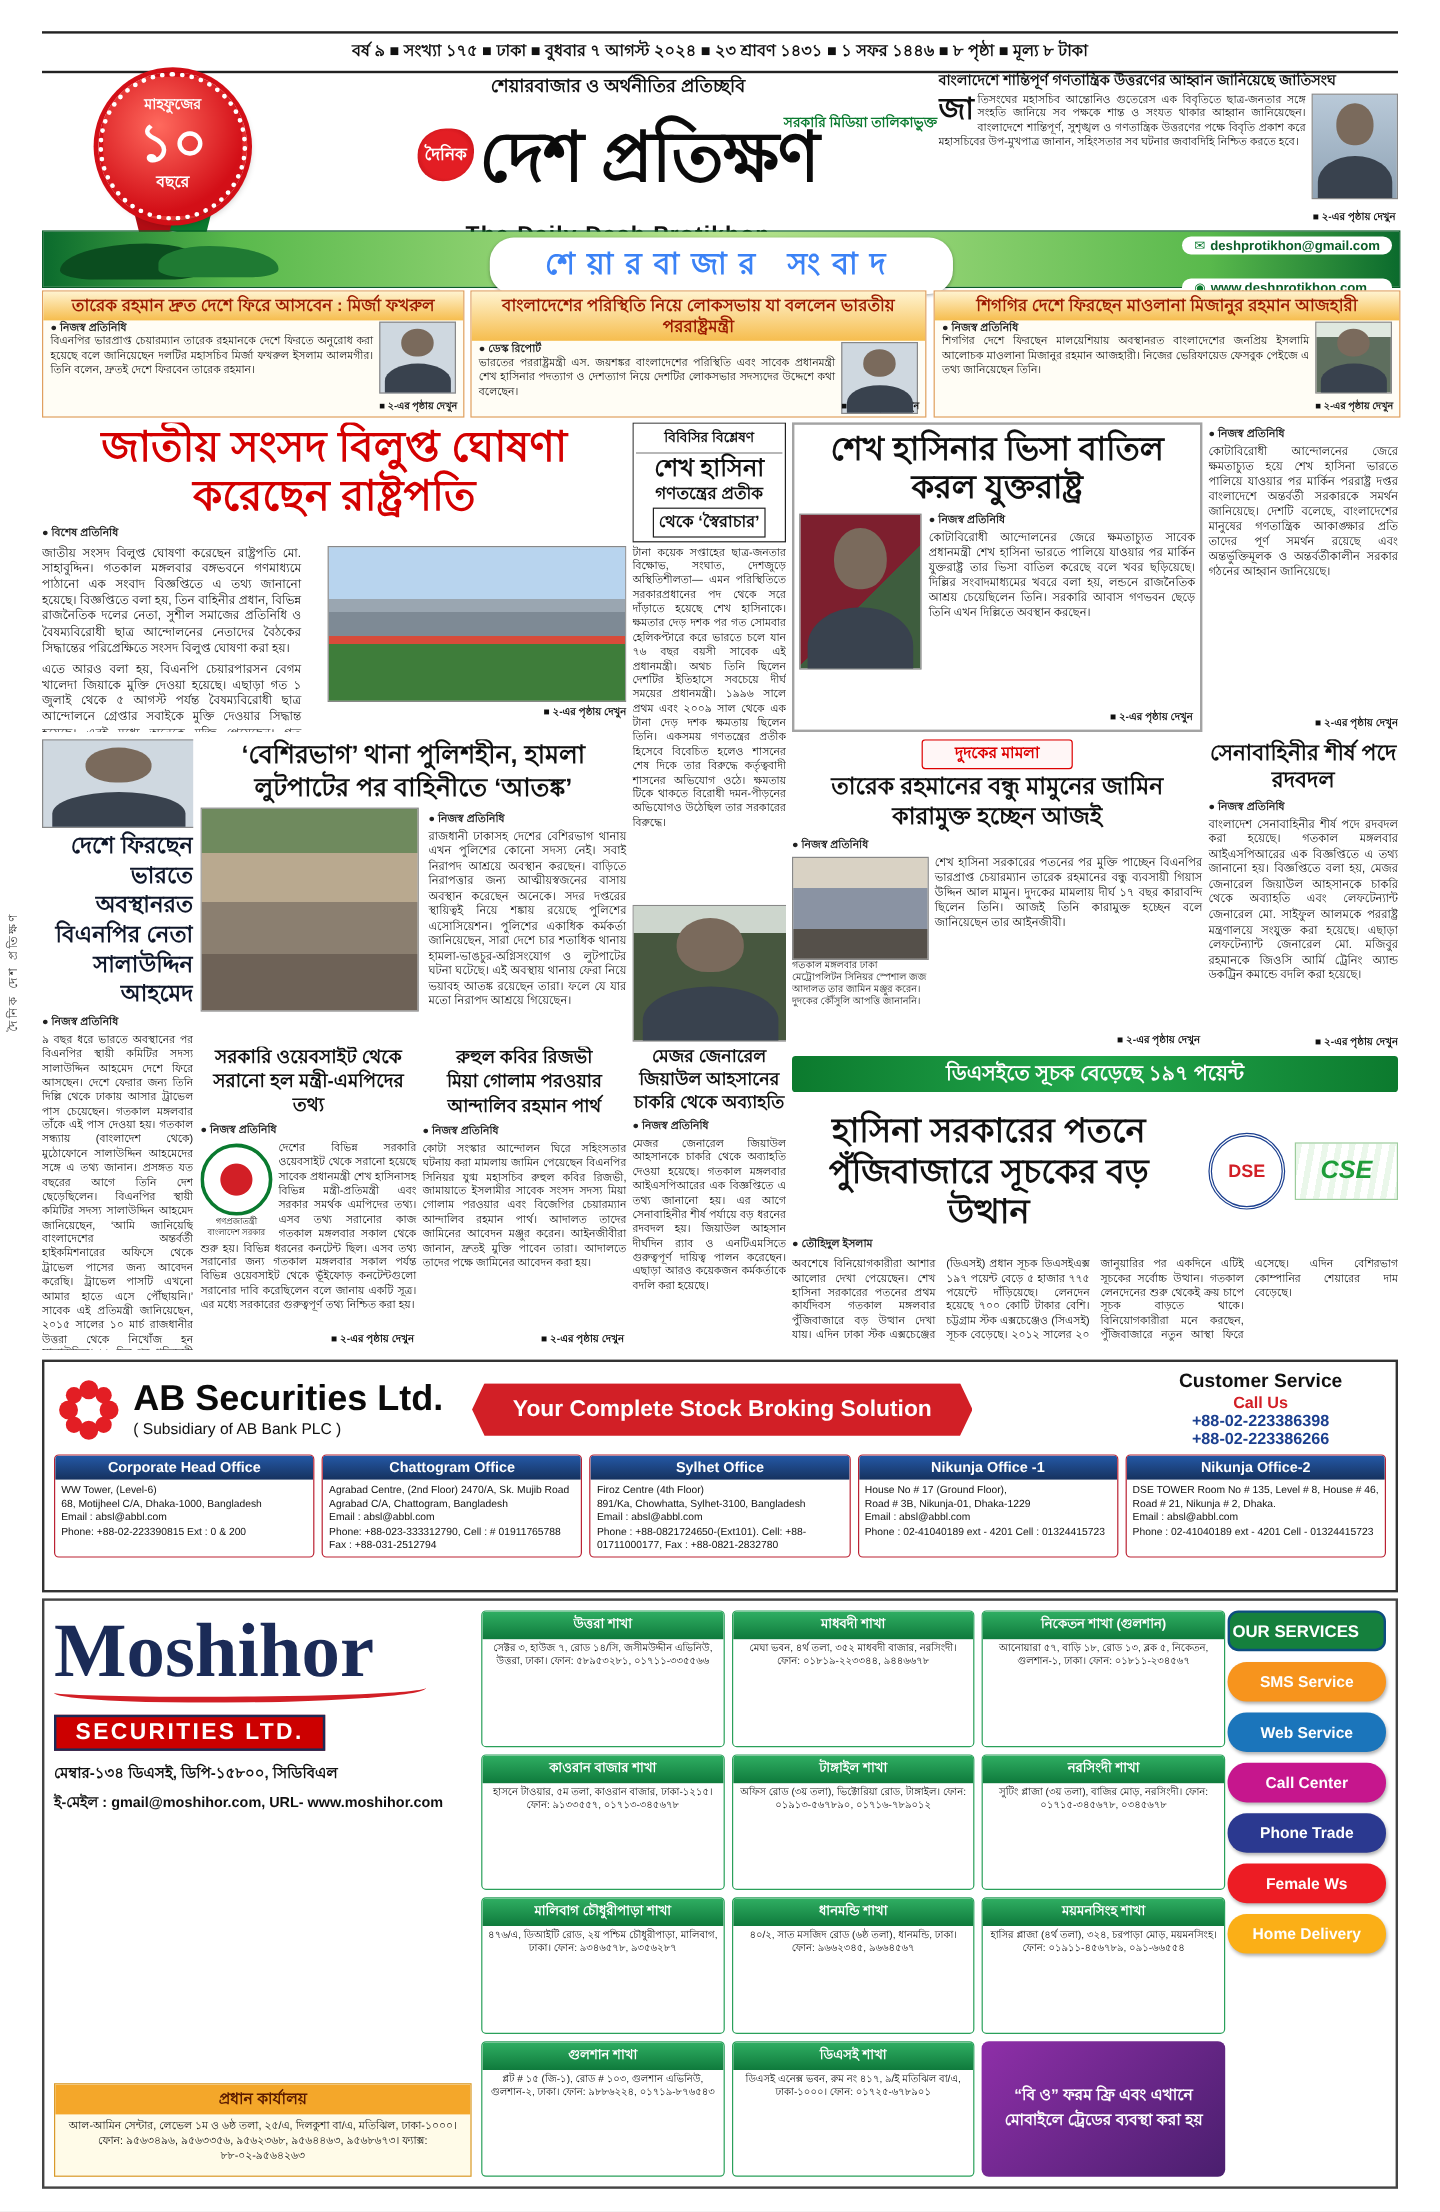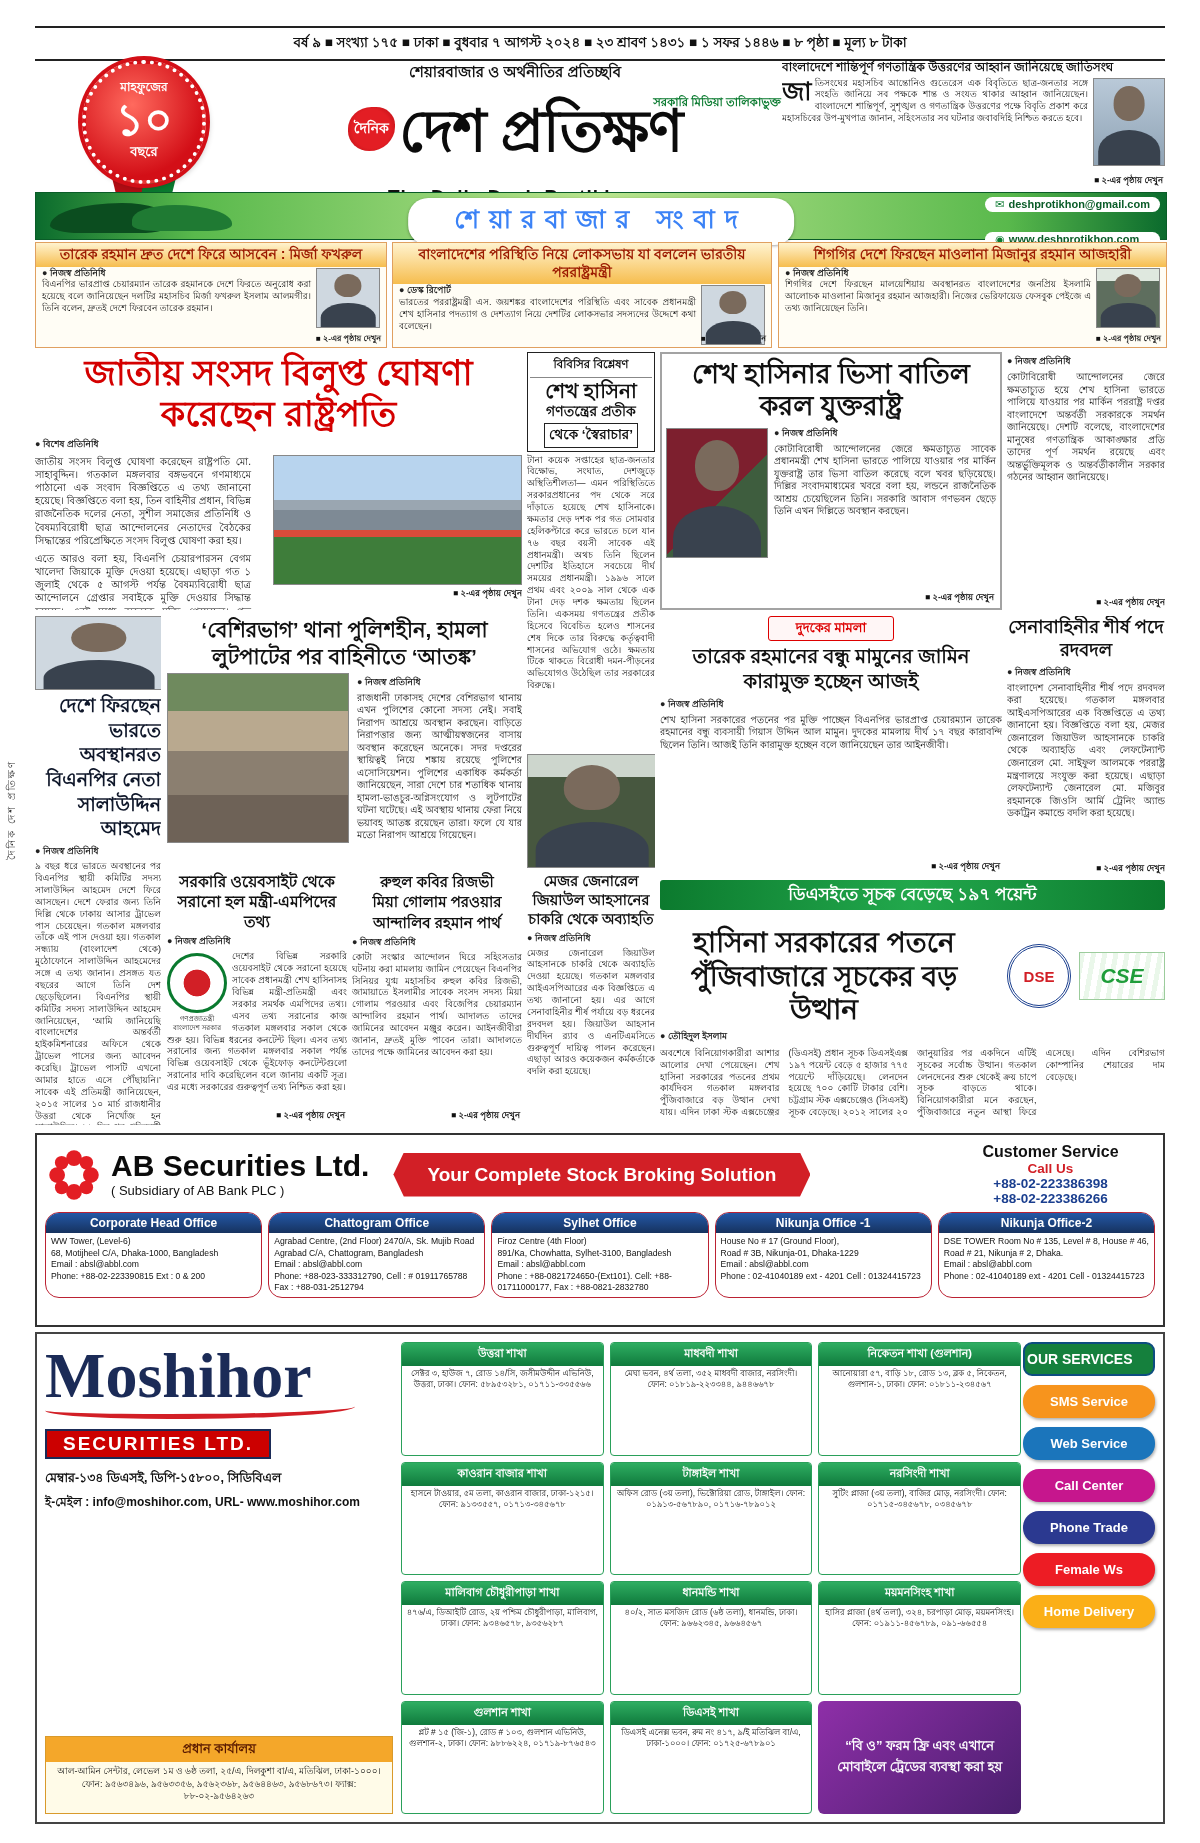--- a/index.html
+++ b/index.html
@@ -179,21 +179,21 @@
   .ab-logo{width:54px;height:54px;flex-shrink:0;}
   .ab-name{font-size:30px;font-weight:900;color:#0b0b0b;line-height:1;}
   .ab-sub{font-size:13px;margin-top:2px;}
   .ab-ribbon{margin-left:14px;background:#d21f26;color:#fff;font-size:19px;font-weight:bold;
         padding:11px 34px;clip-path:polygon(2.5% 0,97.5% 0,100% 50%,97.5% 100%,2.5% 100%,0 50%);}
   .ab-cs{margin-left:auto;text-align:center;width:205px;}
   .cs-t{font-size:16px;font-weight:900;}
   .cs-c{font-size:13.5px;font-weight:bold;color:#d21f26;}
   .cs-p{font-size:13.5px;font-weight:bold;color:#1b3f8f;}
   .ab-offices{display:flex;gap:6px;padding:2px 8px 8px;}
-  .office{flex:1;border:1px solid #b23;border-radius:14px;overflow:hidden;background:#fff;}
+  .office{flex:1;border:1px solid #b23;border-radius:4px;overflow:hidden;background:#fff;}
   .office-h{background:linear-gradient(180deg,#2458a6,#16325f);color:#fff;font-size:12px;font-weight:bold;
         text-align:center;padding:3px 2px;}
   .office-b{font-size:8.6px;padding:3px 5px;line-height:1.35;}
 
   
   .mo-ad{left:35px;top:1332px;width:1130px;height:492px;border:2px solid #444;box-sizing:border-box;background:#fff;}
   .mo-left{position:absolute;left:8px;top:10px;width:348px;}
   .mo-name{font-family:"Liberation Serif","DejaVu Serif",serif;font-size:64px;font-weight:bold;color:#1b2b57;line-height:1;}
   .mo-swoosh{width:310px;height:16px;border-bottom:5px solid #d21f26;border-radius:0 0 60% 40%;margin-top:-10px;}
   .mo-sec{display:inline-block;background:#c00;color:#fff;font-weight:bold;font-size:19px;letter-spacing:2px;
@@ -338,20 +338,24 @@
     <div class="byline">● নিজস্ব প্রতিনিধি</div>
     <div class="jtext">কোটাবিরোধী আন্দোলনের জেরে ক্ষমতাচ্যুত হয়ে শেখ হাসিনা ভারতে পালিয়ে যাওয়ার পর মার্কিন পররাষ্ট্র দপ্তর বাংলাদেশে অন্তর্বর্তী সরকারকে সমর্থন জানিয়েছে। দেশটি বলেছে, বাংলাদেশের মানুষের গণতান্ত্রিক আকাঙ্ক্ষার প্রতি তাদের পূর্ণ সমর্থন রয়েছে এবং অন্তর্ভুক্তিমূলক ও অন্তর্বর্তীকালীন সরকার গঠনের আহ্বান জানিয়েছে।</div>
     <div class="more vr-more">■ ২-এর পৃষ্ঠায় দেখুন</div>
   </div>
 
   <div class="story-dudok abs">
     <div class="kicker-box">দুদকের মামলা</div>
     <h2 class="dudok-headline">তারেক রহমানের বন্ধু মামুনের জামিন কারামুক্ত হচ্ছেন আজই</h2>
     <div class="byline">● নিজস্ব প্রতিনিধি</div>
     <div class="dudok-flex">
+      <div class="dudok-left">
+        <div class="photo ph-scene-court dudok-photo"></div>
+        <div class="caption">গতকাল মঙ্গলবার ঢাকা মেট্রোপলিটন সিনিয়র স্পেশাল জজ আদালত তার জামিন মঞ্জুর করেন। দুদকের কৌঁসুলি আপত্তি জানাননি।</div>
+      </div>
       <div class="jtext">শেখ হাসিনা সরকারের পতনের পর মুক্তি পাচ্ছেন বিএনপির ভারপ্রাপ্ত চেয়ারম্যান তারেক রহমানের বন্ধু ব্যবসায়ী গিয়াস উদ্দিন আল মামুন। দুদকের মামলায় দীর্ঘ ১৭ বছর কারাবন্দি ছিলেন তিনি। আজই তিনি কারামুক্ত হচ্ছেন বলে জানিয়েছেন তার আইনজীবী।</div>
     </div>
     <div class="more dudok-more">■ ২-এর পৃষ্ঠায় দেখুন</div>
   </div>
 
   <div class="story-army abs">
     <h2 class="army-headline">সেনাবাহিনীর শীর্ষ পদে রদবদল</h2>
     <div class="byline">● নিজস্ব প্রতিনিধি</div>
     <div class="jtext">বাংলাদেশ সেনাবাহিনীর শীর্ষ পদে রদবদল করা হয়েছে। গতকাল মঙ্গলবার আইএসপিআরের এক বিজ্ঞপ্তিতে এ তথ্য জানানো হয়। বিজ্ঞপ্তিতে বলা হয়, মেজর জেনারেল জিয়াউল আহসানকে চাকরি থেকে অব্যাহতি এবং লেফটেন্যান্ট জেনারেল মো. সাইফুল আলমকে পররাষ্ট্র মন্ত্রণালয়ে সংযুক্ত করা হয়েছে। এছাড়া লেফটেন্যান্ট জেনারেল মো. মজিবুর রহমানকে জিওসি আর্মি ট্রেনিং অ্যান্ড ডকট্রিন কমান্ডে বদলি করা হয়েছে।</div>
     <div class="more army-more">■ ২-এর পৃষ্ঠায় দেখুন</div>
@@ -491,21 +495,21 @@
       </div>
     </div>
   </div>
 
   <div class="mo-ad abs">
     <div class="mo-left">
       <div class="mo-name">Moshihor</div>
       <div class="mo-swoosh"></div>
       <div class="mo-sec">SECURITIES LTD.</div>
       <div class="mo-member">মেম্বার-১৩৪ ডিএসই, ডিপি-১৫৮০০, সিডিবিএল</div>
-      <div class="mo-email">ই-মেইল : info@moshihor.com, URL- www.moshihor.com</div>
+      <div class="mo-email">ই-মেইল : gmail@moshihor.com, URL- www.moshihor.com</div>
     </div>
     <div class="mo-head">
       <div class="mo-head-h">প্রধান কার্যালয়</div>
       <div class="mo-head-b">আল-আমিন সেন্টার, লেভেল ১ম ও ৬ষ্ঠ তলা, ২৫/এ, দিলকুশা বা/এ, মতিঝিল, ঢাকা-১০০০। ফোন: ৯৫৬৩৪৯৬, ৯৫৬৩৩৫৬, ৯৫৬২৩৬৮, ৯৫৬৪৪৬৩, ৯৫৬৮৬৭৩। ফ্যাক্স: ৮৮-০২-৯৫৬৪২৬৩</div>
     </div>
     <div class="mo-branches">
       <div class="branch">
           <div class="branch-h">উত্তরা শাখা</div>
           <div class="branch-b">সেক্টর ৩, হাউজ ৭, রোড ১৪/সি, জসীমউদ্দীন এভিনিউ, উত্তরা, ঢাকা। ফোন: ৫৮৯৫৩২৮১, ০১৭১১-৩৩৫৫৬৬</div>
         </div>

